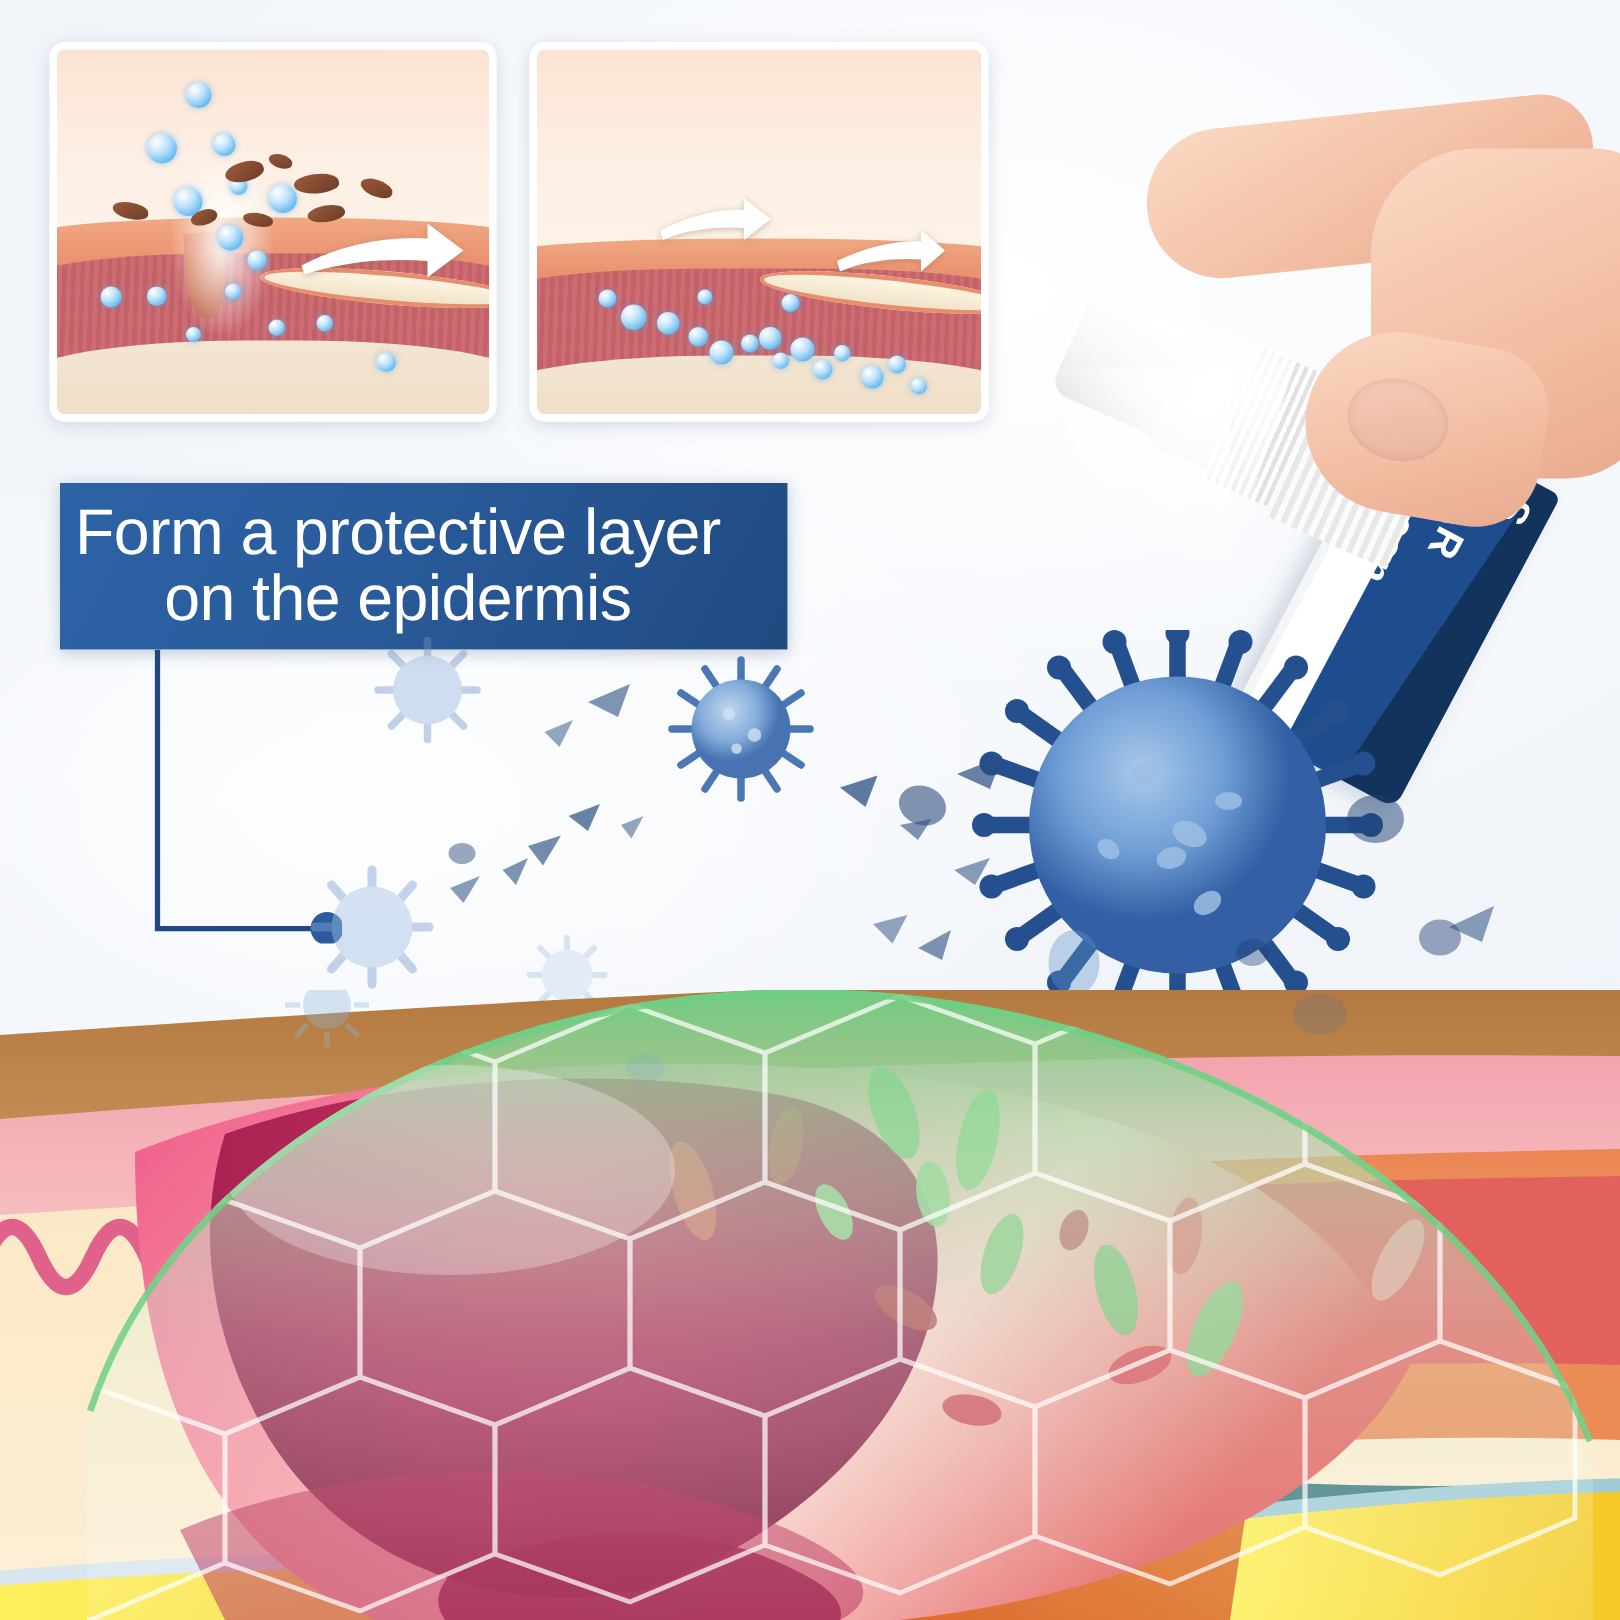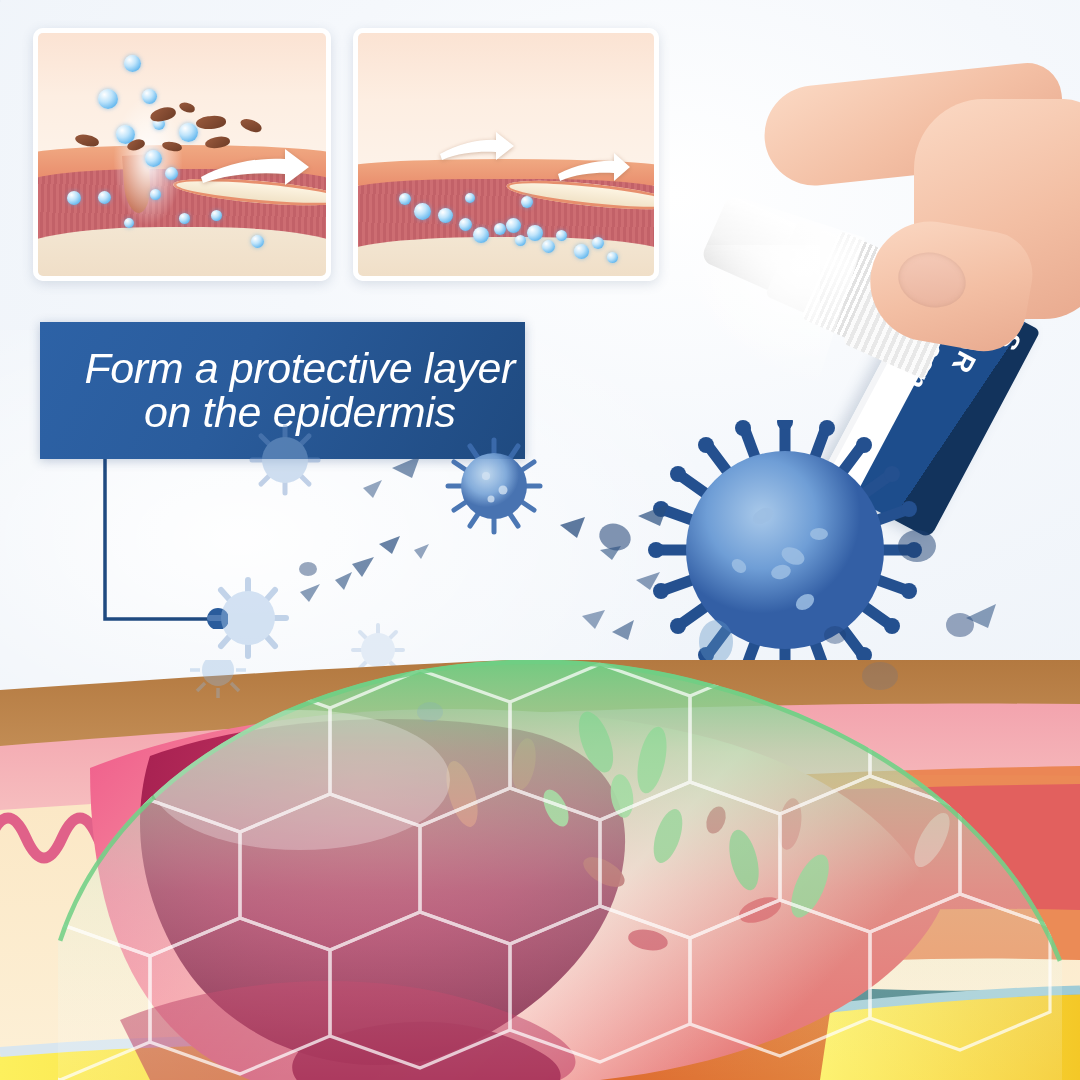--- a/index.html
+++ b/index.html
@@ -38,24 +38,24 @@
   .vessel{position:absolute;height:9%;border-radius:50%;
     background:linear-gradient(180deg,#fff8e8,#efdfc2);box-shadow:0 0 0 3px #e78f6d inset;}
   .drop{position:absolute;border-radius:50%;
     background:radial-gradient(circle at 32% 28%, #ffffff 0%, #bfe4fb 38%, #6fbdf0 72%, #3f9fe0 100%);
     box-shadow:0 0 4px rgba(90,170,230,.6);}
   .debris{position:absolute;background:linear-gradient(150deg,#9a5a3d,#6f3d27);border-radius:45% 55% 40% 60%;}
   .warrow{position:absolute;color:#fff;filter:drop-shadow(0 1px 2px rgba(160,110,80,.45));}
   .sparkle{position:absolute;background:radial-gradient(ellipse at 50% 50%, rgba(255,255,255,.95), rgba(255,255,255,0) 70%);}
 
   
-  #banner{position:absolute;left:40px;top:322px;width:485px;height:137px;
+  #banner{position:absolute;left:40px;top:322px;width:485px;height:111px;
     background:linear-gradient(118deg,#2d62a6 0%,#2a5c9c 40%,#1f4a80 100%);
-    display:flex;align-items:center;justify-content:flex-end;
-    box-shadow:0 2px 10px rgba(25,60,110,.25);font-style:italic;}
+    display:flex;align-items:center;justify-content:flex-start;
+    box-shadow:0 2px 10px rgba(25,60,110,.25);}
   #banner .txt{color:#ffffff;font-size:43px;line-height:1.02;text-align:center;
     letter-spacing:-.4px;font-weight:400;padding:0 10px;white-space:pre-line;}
   #leader{position:absolute;left:96px;top:433px;width:132px;height:196px;pointer-events:none;}
 
   
   #bottlegrp{position:absolute;left:690px;top:55px;width:400px;height:480px;}
   .hand{position:absolute;background:linear-gradient(155deg,#fbd9c4,#f3bfa4 55%,#e8a98e);}
   .nozzle{position:absolute;background:linear-gradient(180deg,#ffffff,#ebebeb 55%,#d8d8d8);}
   .mist{position:absolute;background:radial-gradient(ellipse at 85% 20%, rgba(255,255,255,.95), rgba(255,255,255,.0) 72%);}
 

